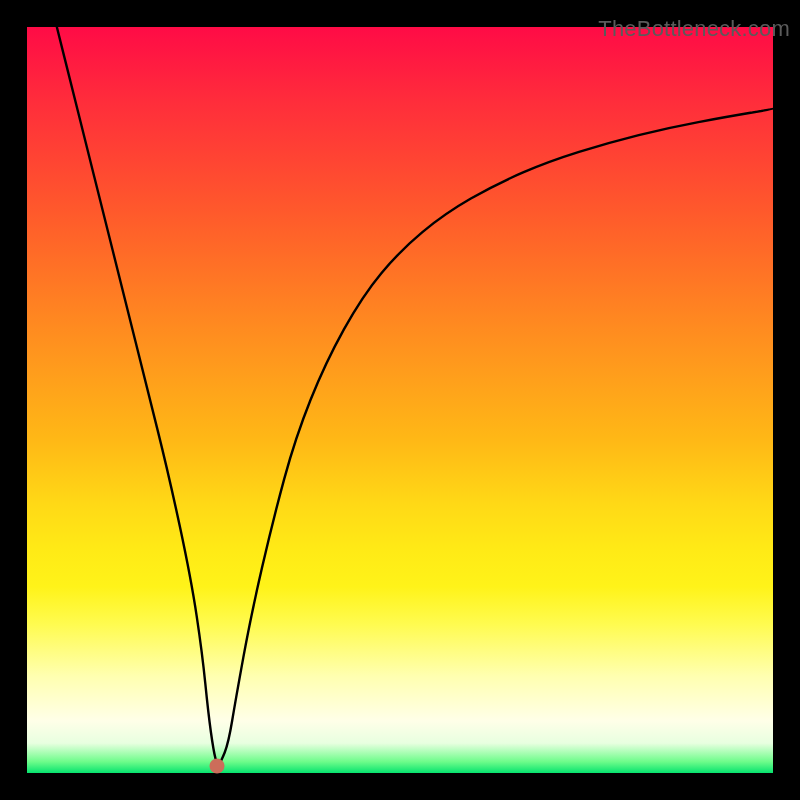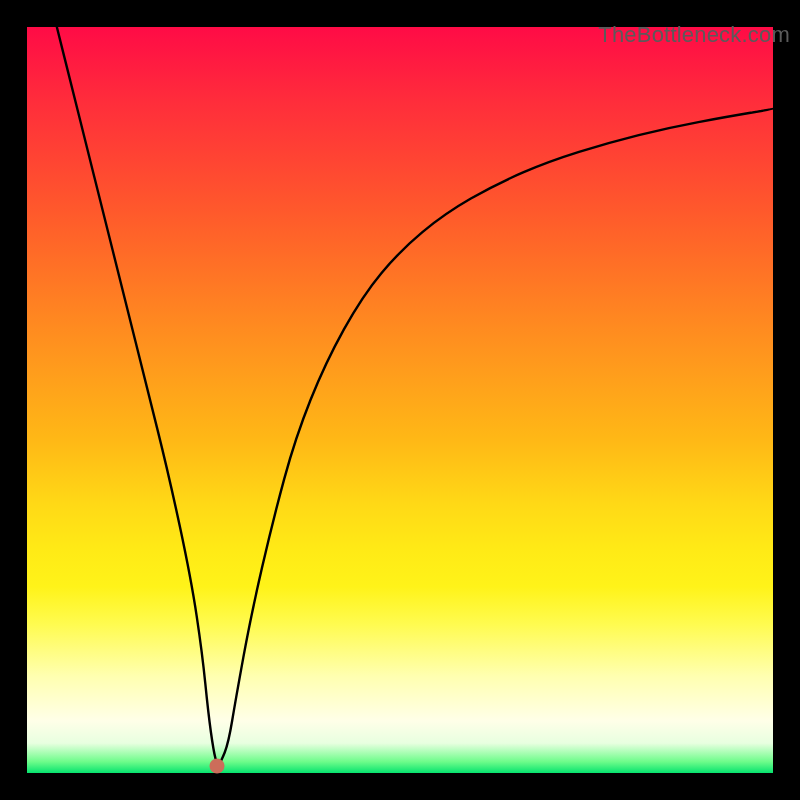--- a/index.html
+++ b/index.html
@@ -35,21 +35,21 @@
       #fffb4f 80%,
       #ffffb0 87%,
       #ffffe8 93%,
       #e8ffe0 96%,
       #6dfc8a 98.5%,
       #06e36e 100%
     );
   }
   .watermark {
     position: absolute;
-    top: 22px;
+    top: 16px;
     right: 10px;
     color: #5b5b5b;
     font-size: 22px;
     font-weight: 500;
     letter-spacing: 0.2px;
   }
   svg.curve {
     position: absolute;
     left: 0;
     top: 0;

